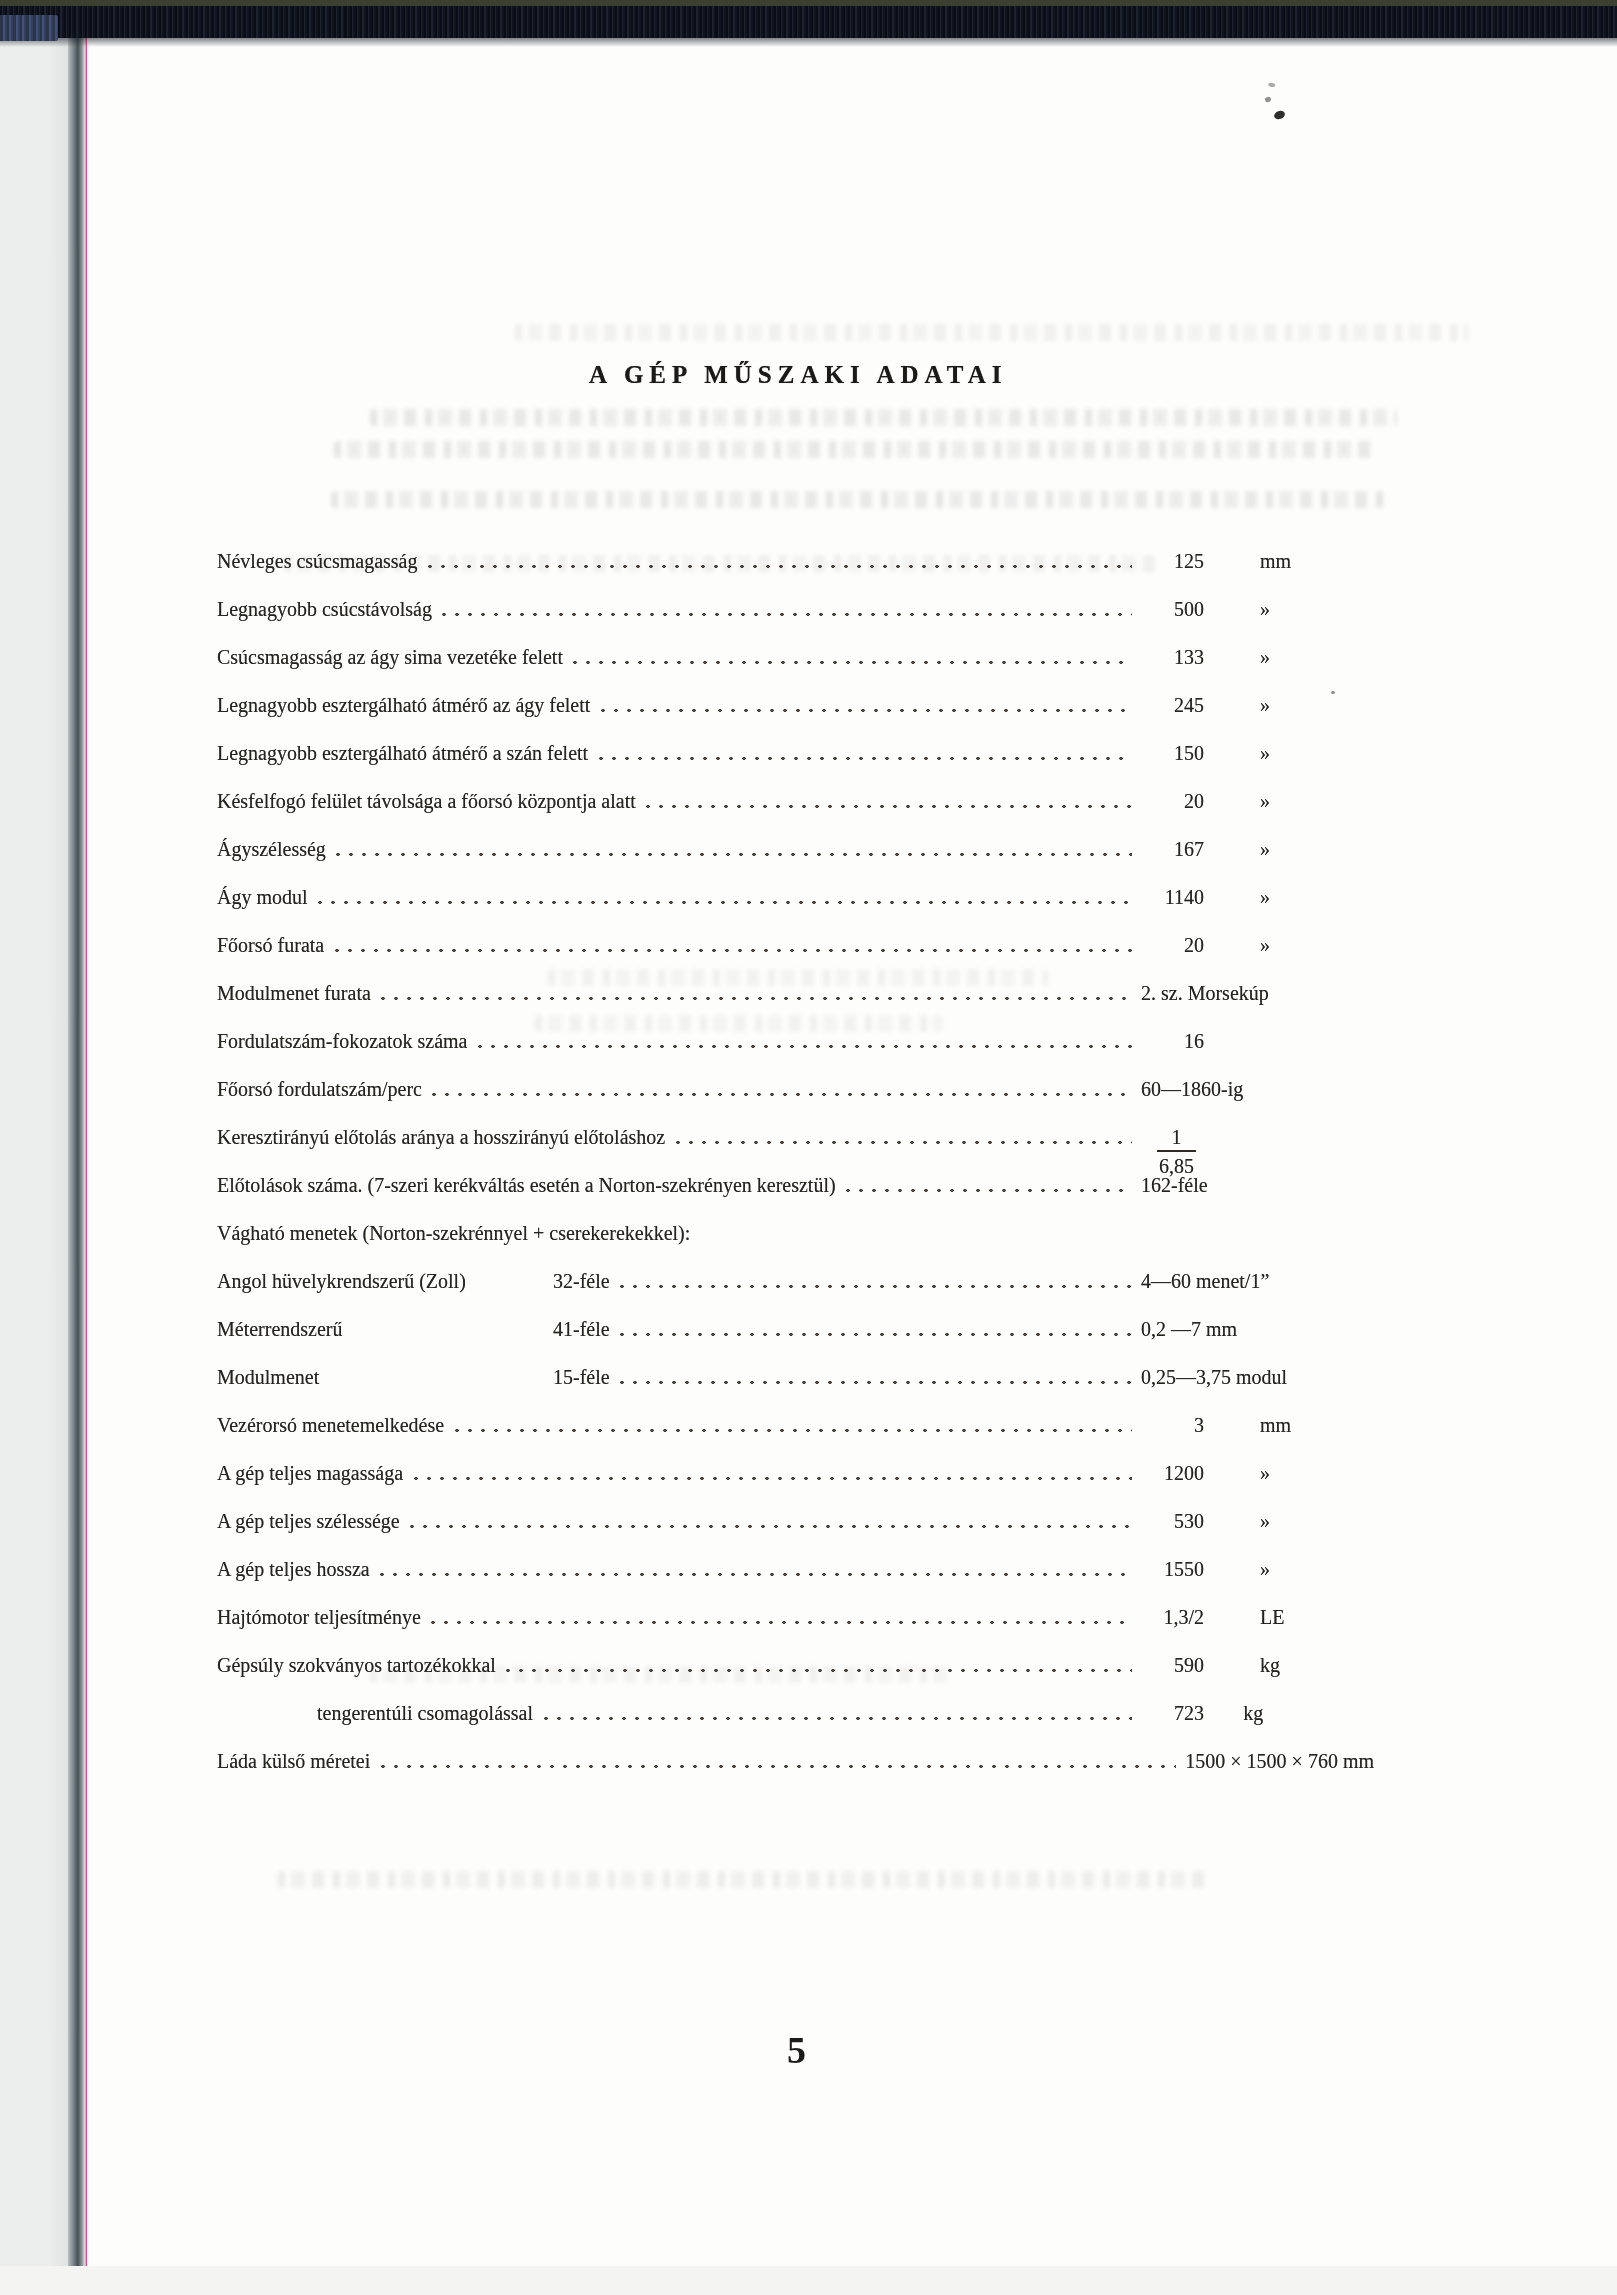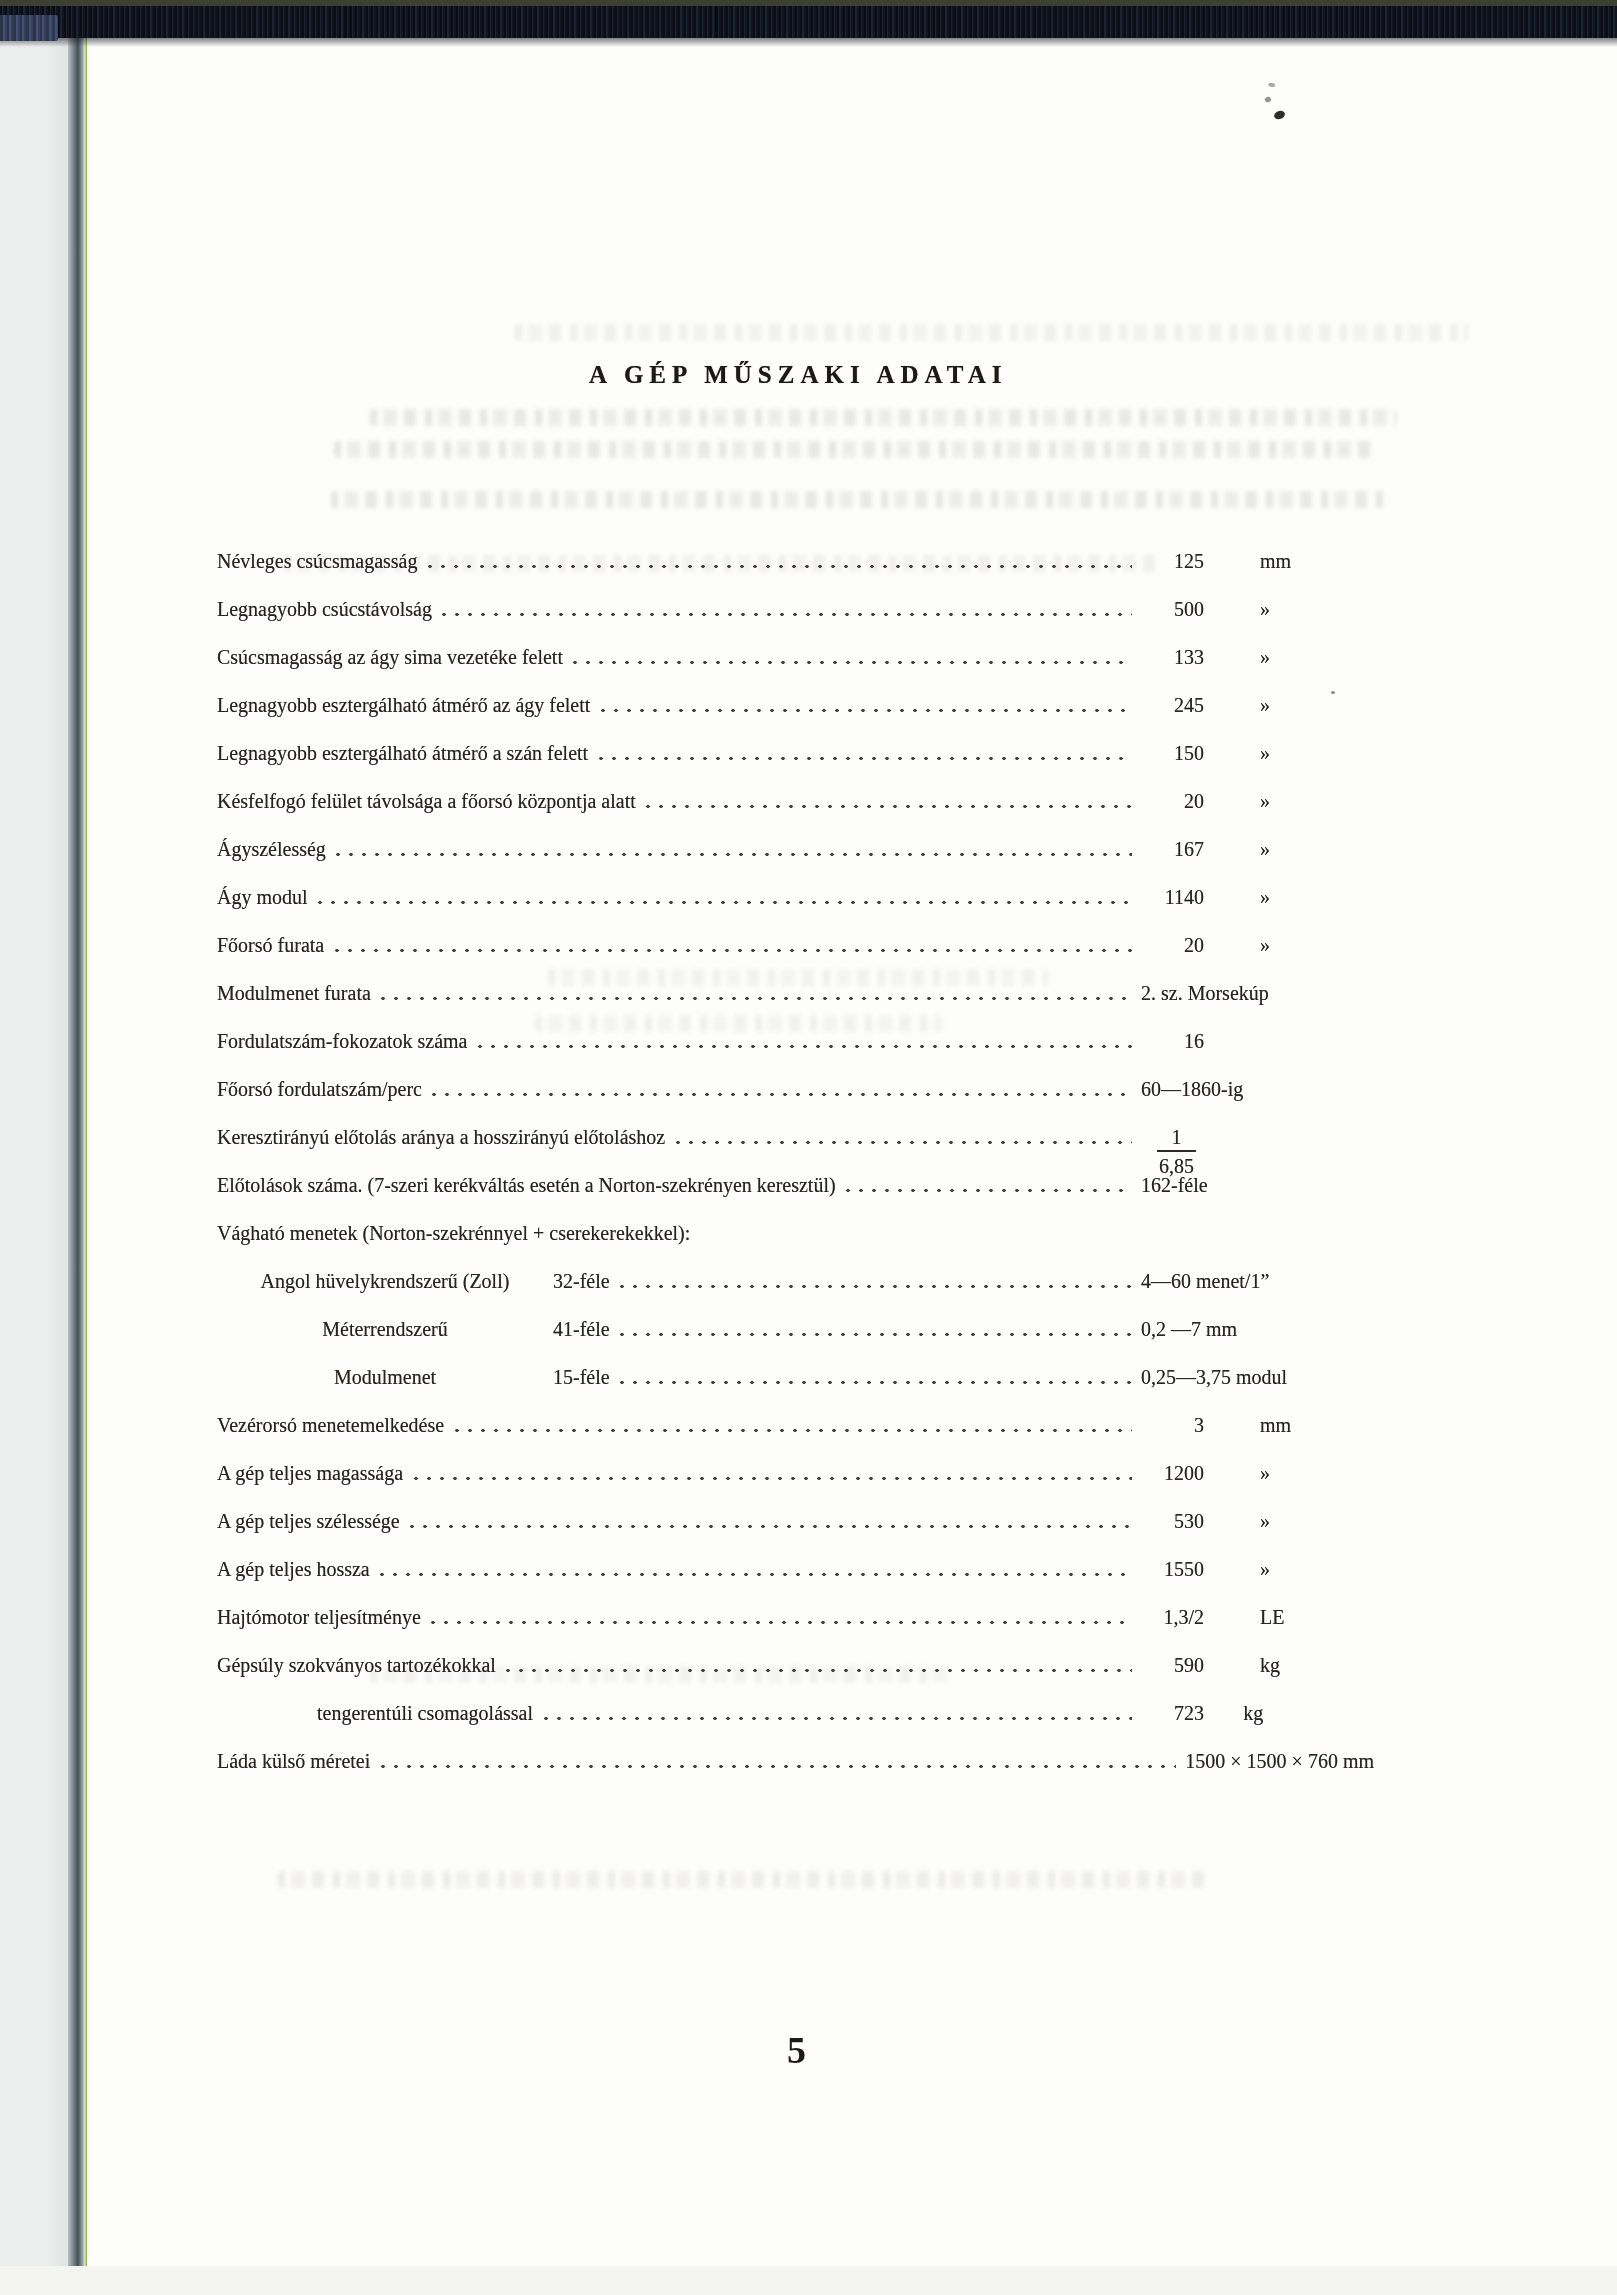--- a/index.html
+++ b/index.html
@@ -1,19 +1,19 @@
 <!DOCTYPE html>
 <html style="font-size:10.5px"><head>
 <meta charset="utf-8">
 <style>
   html,body{margin:0;padding:0;background:#f4f4f2;}
   .scan{
     position:relative;
     width:1618px;height:2266px;
-    background:#84cc16;
+    background:#ec4899;
     overflow:hidden;
     font-family:"Liberation Serif","DejaVu Serif",serif;
     color:#26241f;
   }
   
   .cover-band{
     position:absolute;left:0;top:0;width:100%;height:38px;
     background:
       linear-gradient(180deg, rgba(62,66,49,.95) 0 6px, rgba(62,66,49,0) 6px),
       repeating-linear-gradient(90deg,#0a0d14 0 2px,#1d2230 2px 3.3px,#10141f 3.3px 5.3px);
@@ -59,21 +59,21 @@
   .spec-table{
     position:absolute;left:217px;top:537px;width:1208px;
   }
   .row{
     display:flex;align-items:baseline;
     height:48px;line-height:48px;
     font-size:20px;white-space:nowrap;
     text-shadow:0 0 0.5px rgba(38,36,31,.55);
   }
   .row.indent .label{padding-left:100px;}
-  .label{flex:0 0 auto;text-align:center;}
+  .label{flex:0 0 auto;}
   .label-fixed{flex:0 0 336px;}
   .sublabel{flex:0 0 auto;}
   .leader{
     flex:1 1 auto;height:3.3px;margin:0 9.2px 0 10.5px;min-width:6.6px;
     background:radial-gradient(circle at 2px 1.6px,#45413a 1.5px,rgba(69,65,58,0) 2px);
     background-size:13px 3.3px;background-repeat:repeat-x;
   }
   .value{flex:0 0 284px;gap:36px;}
   .value.numunit{display:flex;align-items:baseline;}
   .num{width:63px;text-align:right;display:inline-block;}

